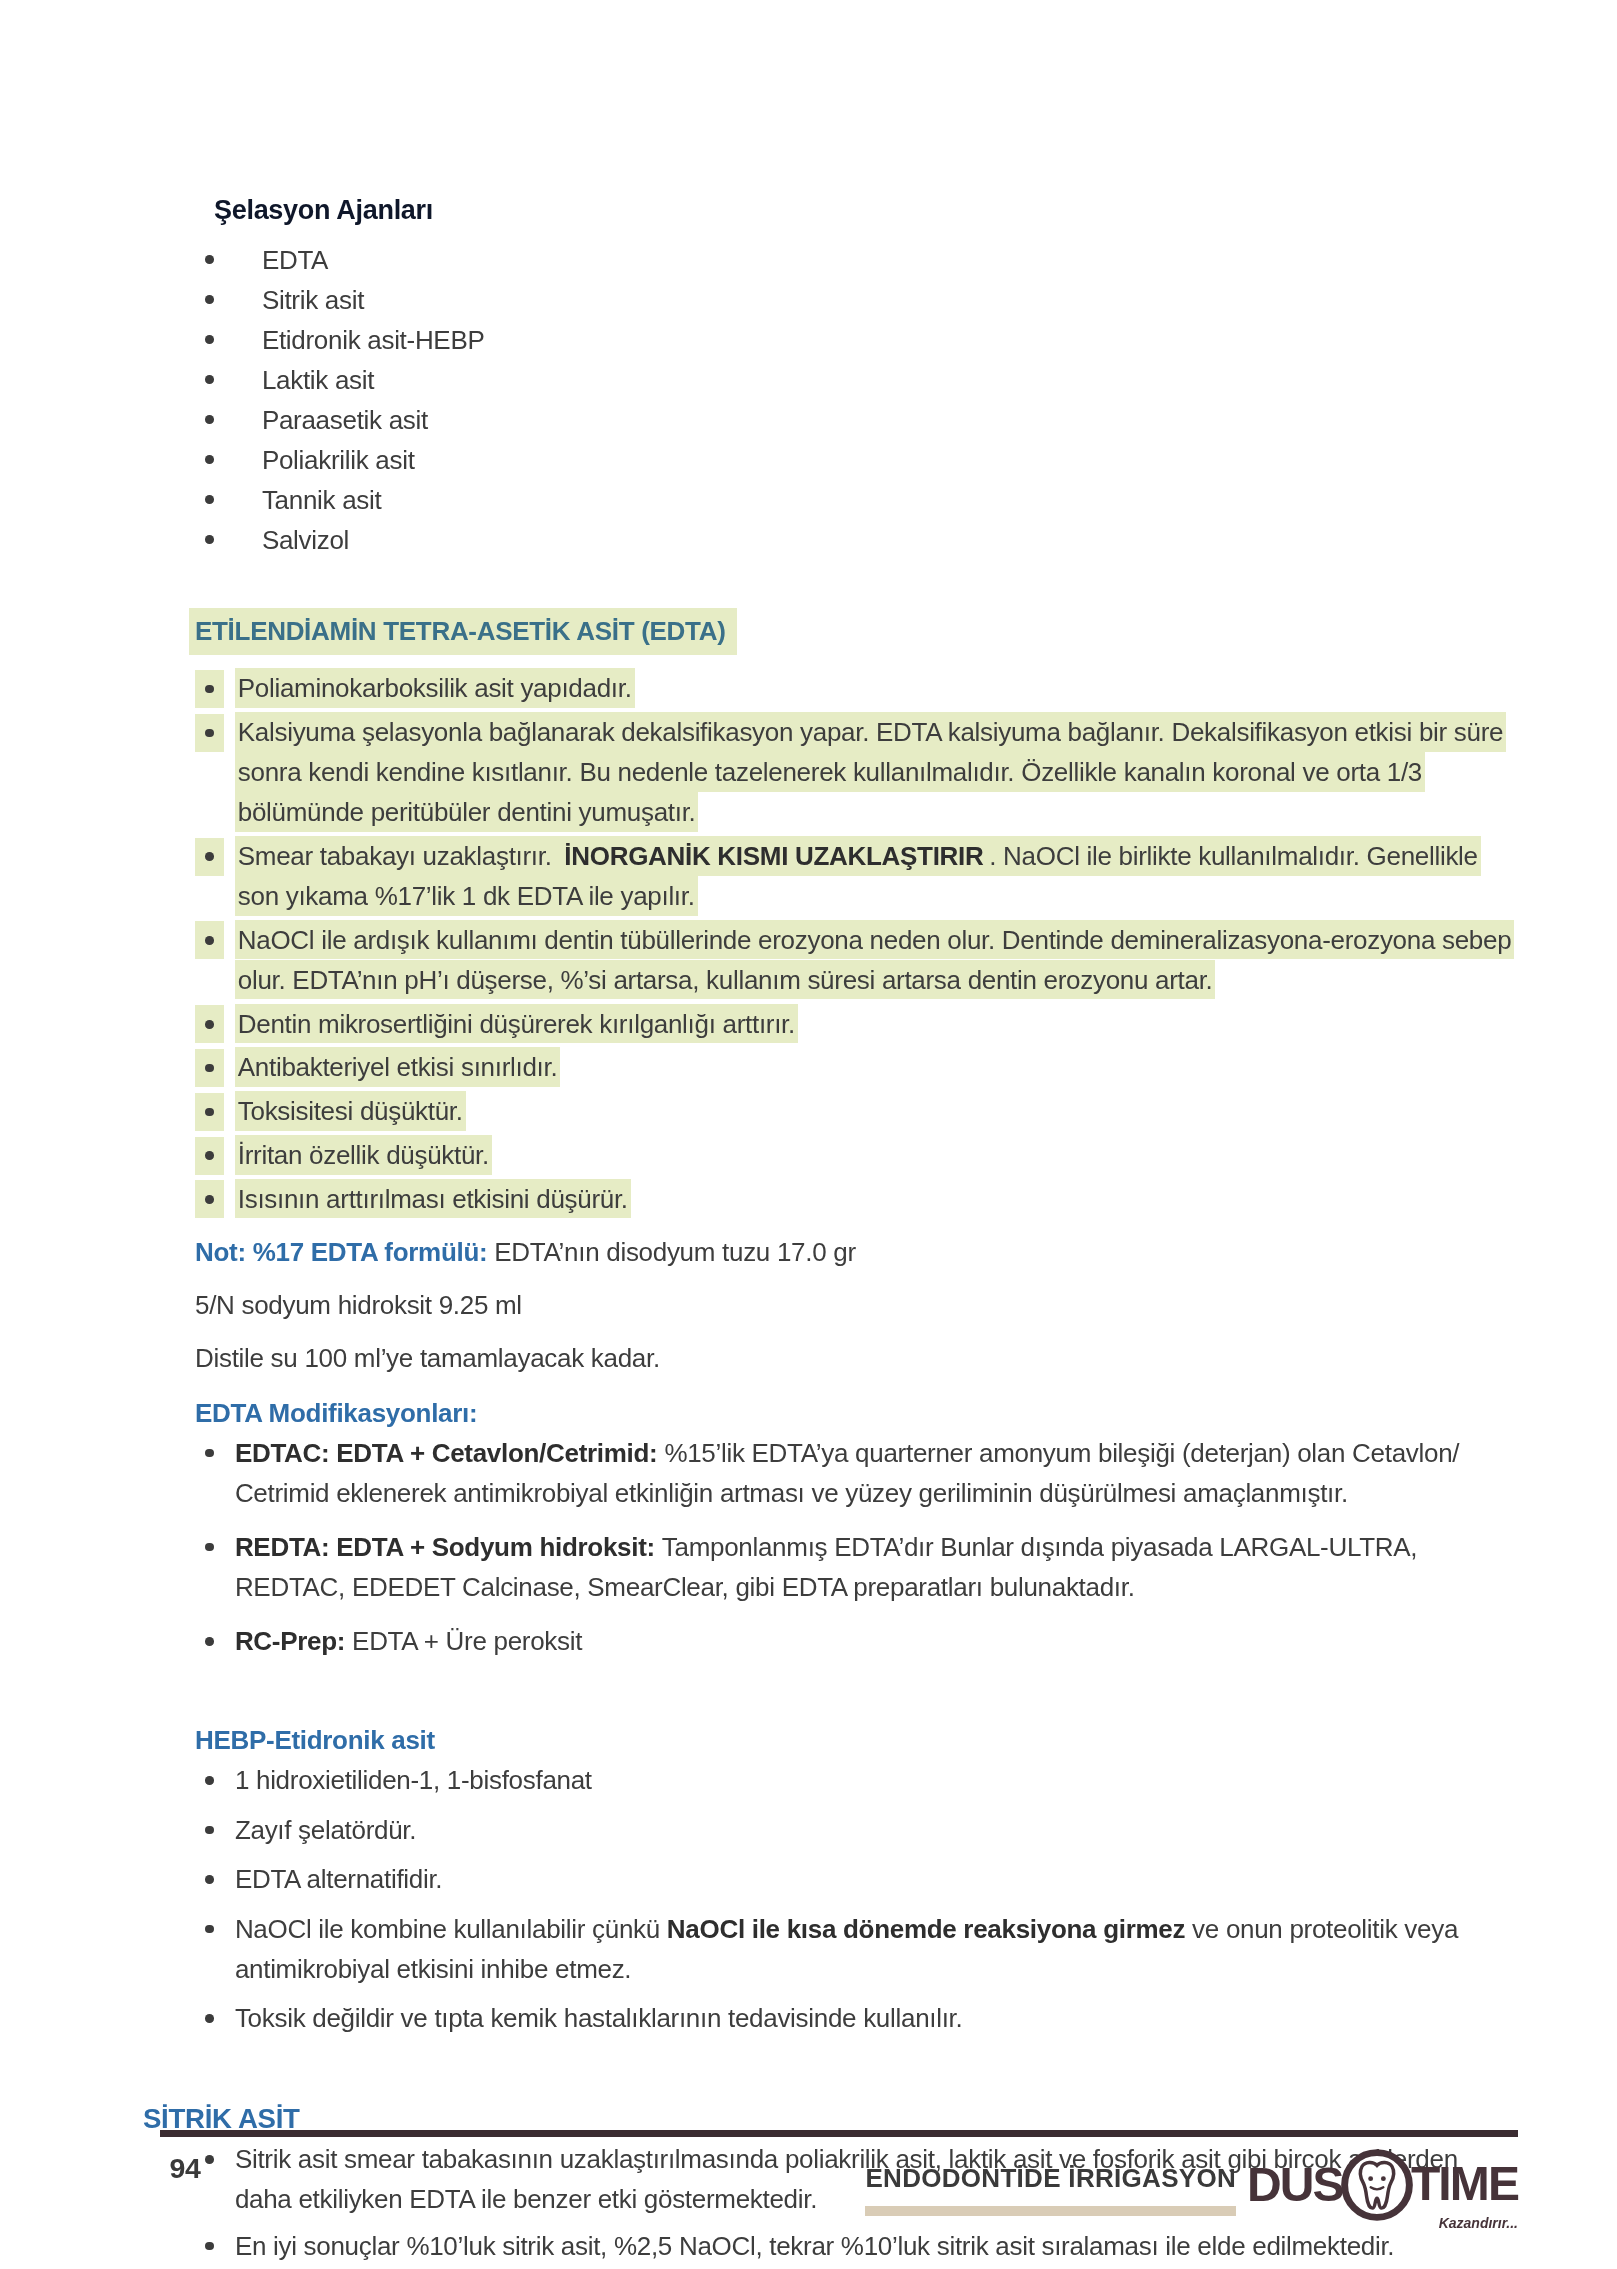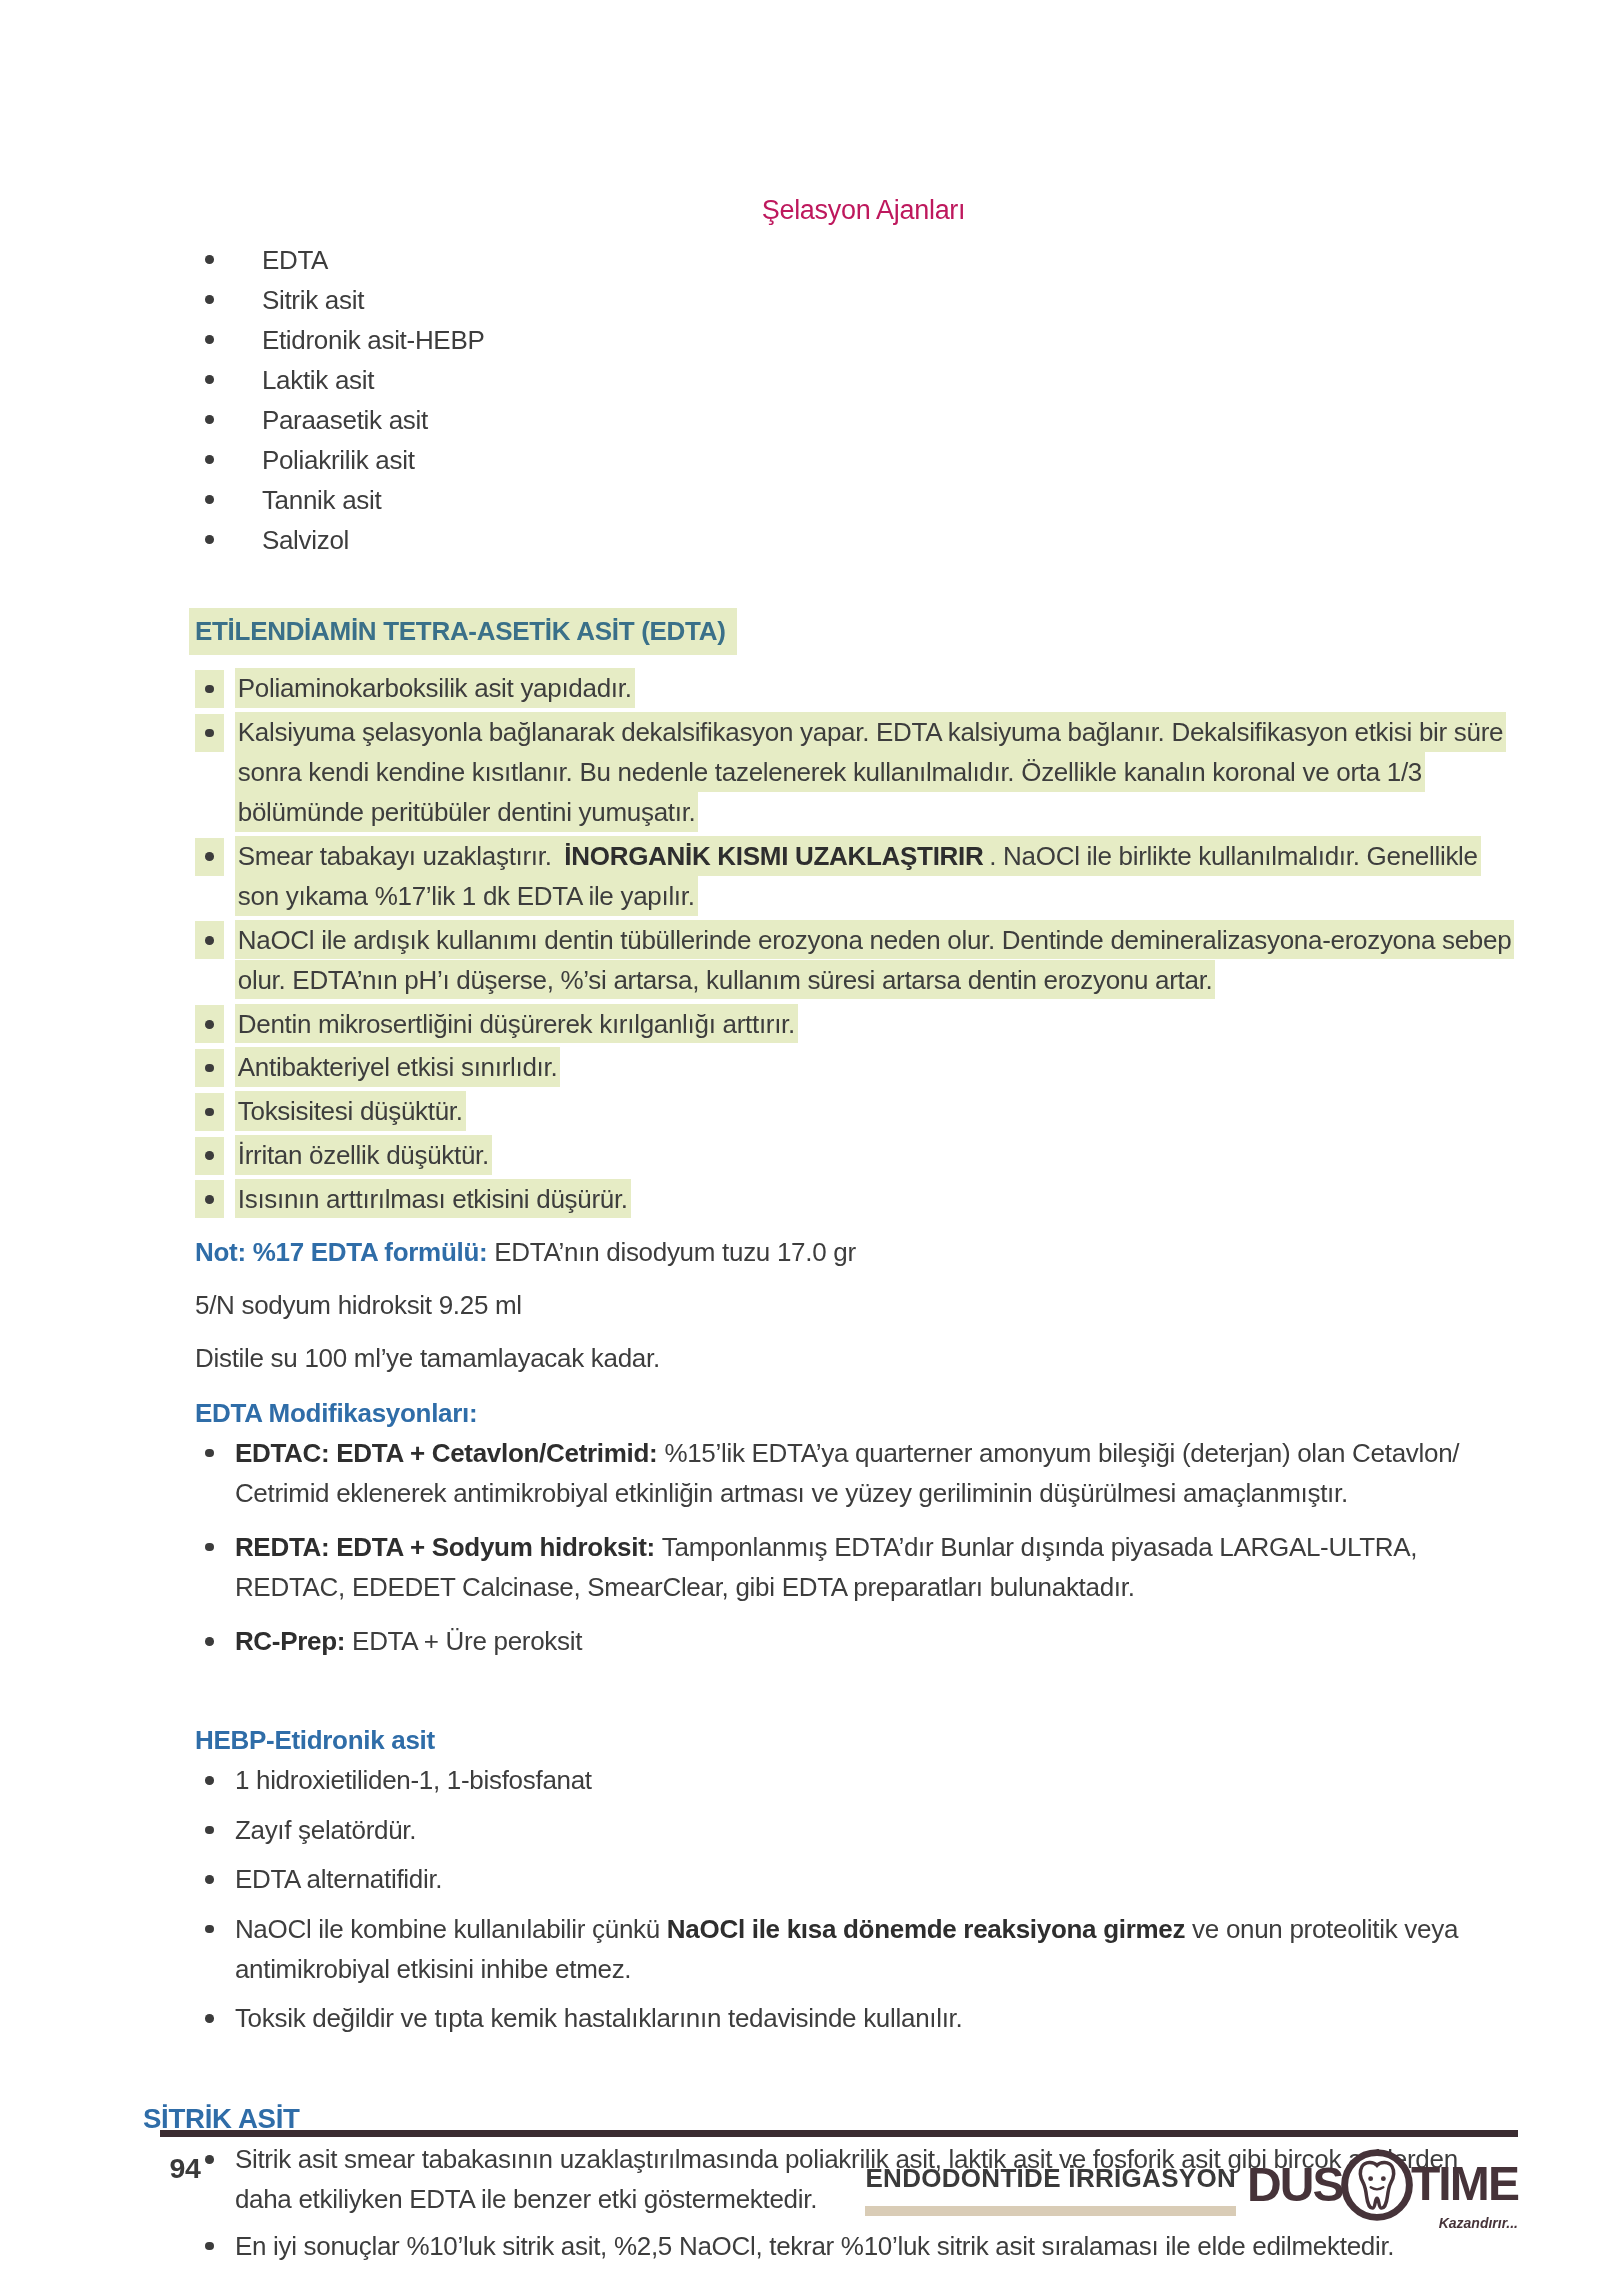--- a/index.html
+++ b/index.html
@@ -12,21 +12,21 @@
   }
   *{margin:0;padding:0;box-sizing:border-box;}
   body{background:#888;font-family:"Liberation Sans","DejaVu Sans",sans-serif;}
   .page{
     position:relative;width:1618px;height:2269px;background:#fff;margin:0 auto;
     color:var(--c-text);font-size:26px;line-height:40px;letter-spacing:-0.3px;overflow:hidden;
   }
   .content{padding:190px 105px 0 195px;}
 
   
-  .h-plain{font-size:27px;font-weight:400;color:#be185d;margin:0 0 9.5px 19px;text-align:center;}
+  .h-plain{font-size:27px;font-weight:700;color:#0f172a;margin:0 0 9.5px 19px;}
   .h-hl{
     display:inline-block;font-size:26px;font-weight:700;color:var(--c-teal);
     background:var(--c-hl);padding:5.7px 11.4px 5.7px 5.7px;margin:48px 0 13.3px -5.7px;line-height:36px;
   }
   .h-blue{font-size:26px;font-weight:700;color:var(--c-blue);}
   .h-citric{font-size:27.6px;font-weight:700;color:var(--c-blue);margin:61px 0 0 -52px;}
 
   
   ul.blist{list-style:none;margin:0;padding:0;}
   ul.blist li{display:flex;align-items:flex-start;}

